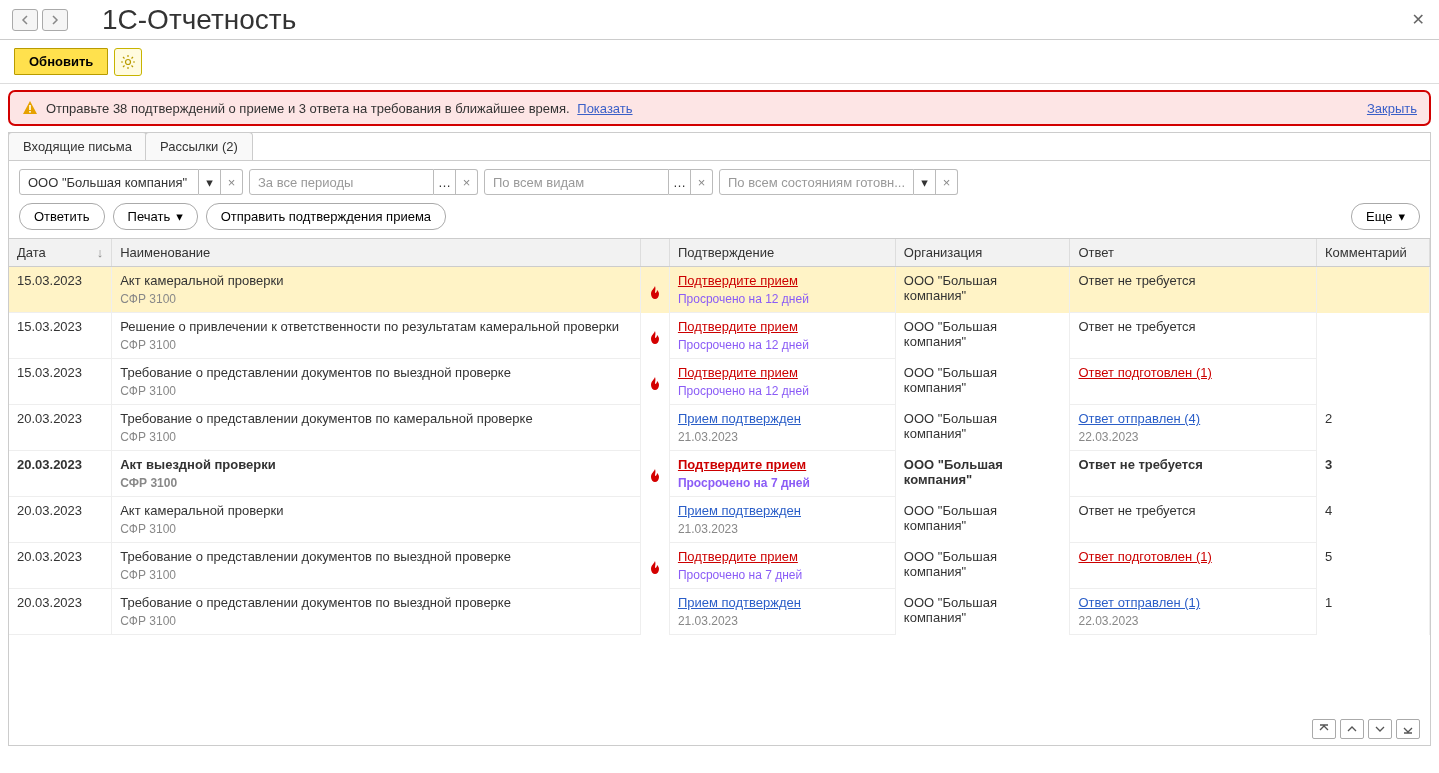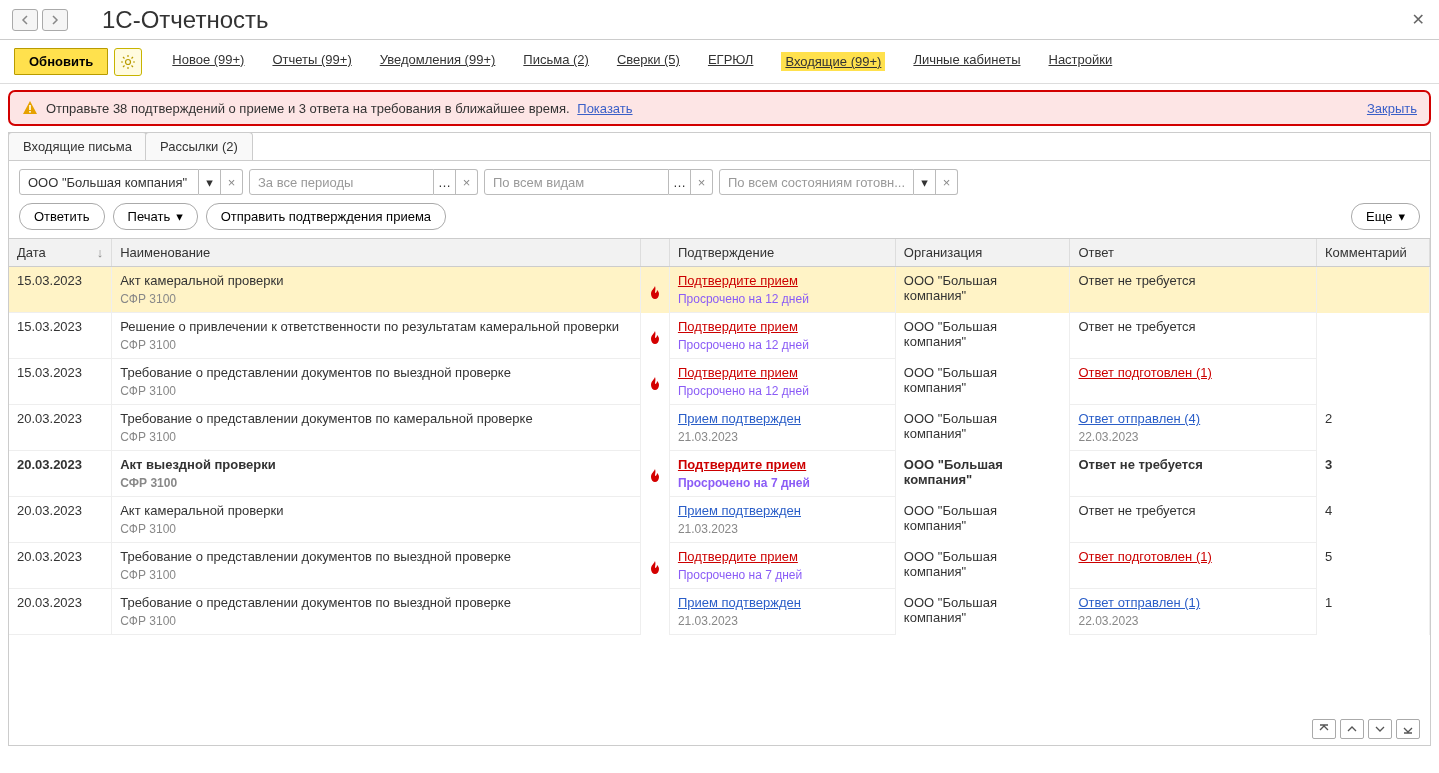--- a/index.html
+++ b/index.html
@@ -1,21 +1,21 @@
 <!DOCTYPE html>
 <html><head>
 <meta charset="utf-8">
 <style>
 html,body{margin:0;padding:0;font-family:Arial,Helvetica,sans-serif;font-size:13px;color:#333;background:#fff}
 *{box-sizing:border-box}
 .app{width:1439px;height:773px;position:relative;overflow:hidden}
 .top-bar{display:flex;align-items:center;height:40px;padding:0 12px;border-bottom:1px solid #ccc}
 .nav-btn{width:26px;height:22px;border:1px solid #aaa;background:#f5f5f5;border-radius:3px;display:flex;align-items:center;justify-content:center;margin-right:4px;cursor:pointer}
 .nav-btn svg{width:10px;height:10px}
-.title{font-size:24px;margin-left:30px}
+.title{font-size:28px;margin-left:30px}
 .close-x{position:absolute;top:10px;right:14px;font-size:16px;color:#666;cursor:pointer}
 .toolbar{display:flex;align-items:center;height:44px;padding:6px 14px;border-bottom:1px solid #ddd}
 .btn-refresh{background:#ffe14d;border:1px solid #b89b00;padding:5px 14px;border-radius:1px;font-weight:bold;cursor:pointer;font-size:13px}
 .btn-gear{width:28px;height:28px;border:1px solid #c7b400;background:#fffbe0;margin-left:6px;border-radius:3px;display:flex;align-items:center;justify-content:center;cursor:pointer}
 .tool-links{display:flex;gap:28px;margin-left:30px}
 .tool-link{color:#333;text-decoration:underline;cursor:pointer;white-space:nowrap}
 .tool-link.active{background:#ffe14d;padding:2px 4px}
 .tool-link.first{font-weight:normal}
 .alert-box{margin:6px 8px;border:2px solid #d20000;background:#fde5e5;padding:8px 12px;display:flex;align-items:center;border-radius:7px}
 .alert-icon{width:16px;height:16px;margin-right:8px;flex-shrink:0}
@@ -80,31 +80,20 @@
   </div>
 
   <div class="toolbar">
     <button class="btn-refresh">Обновить</button>
     <div class="btn-gear">
       <svg width="16" height="16" viewBox="0 0 16 16">
           <circle cx="8" cy="8" r="2.5" fill="none" stroke="#b89b00" stroke-width="1.2"></circle>
           <path d="M8 1v2M8 13v2M1 8h2M13 8h2M3 3l1.5 1.5M11.5 11.5L13 13M3 13l1.5-1.5M11.5 4.5L13 3" stroke="#b89b00" stroke-width="1.2"></path>
         </svg>
     </div>
-    <div class="tool-links" id="tool-links">
-        <span class="tool-link first">Новое (99+)</span>
-        <span class="tool-link">Отчеты (99+)</span>
-        <span class="tool-link">Уведомления (99+)</span>
-        <span class="tool-link">Письма (2)</span>
-        <span class="tool-link">Сверки (5)</span>
-        <span class="tool-link">ЕГРЮЛ</span>
-        <span class="tool-link active">Входящие (99+)</span>
-        <span class="tool-link">Личные кабинеты</span>
-        <span class="tool-link">Настройки</span>
-      </div>
   </div>
 
   <div class="alert-box">
     <svg class="alert-icon" viewBox="0 0 16 16">
         <path d="M8 1L15 14H1z" fill="#e6a100"></path>
         <rect x="7.2" y="5" width="1.6" height="5" fill="#fff"></rect>
         <rect x="7.2" y="11" width="1.6" height="1.6" fill="#fff"></rect>
       </svg>
     <span class="alert-text"><span>Отправьте 38 подтверждений о приеме и 3 ответа на требования в ближайшее время.</span> <span class="alert-link">Показать</span></span>
     <span class="alert-close">Закрыть</span>

